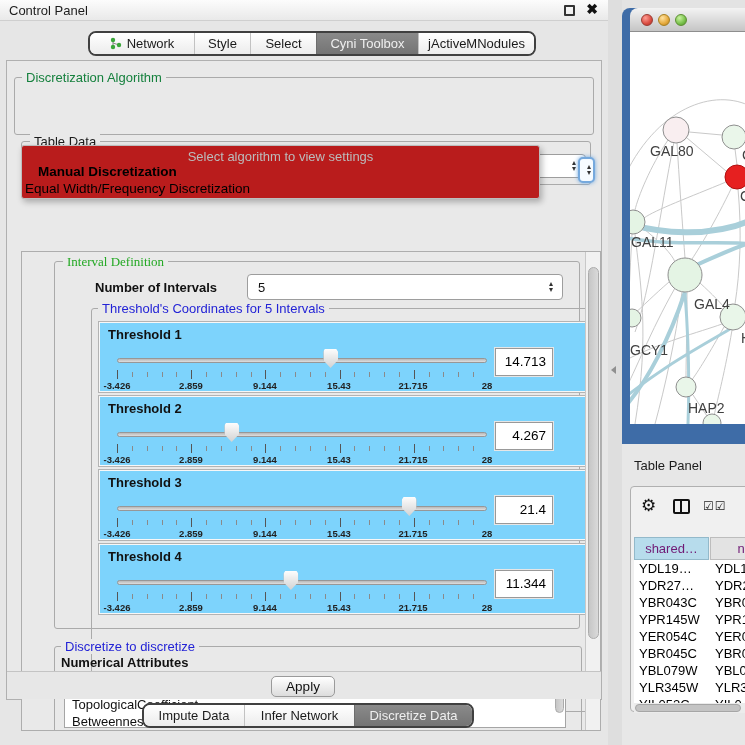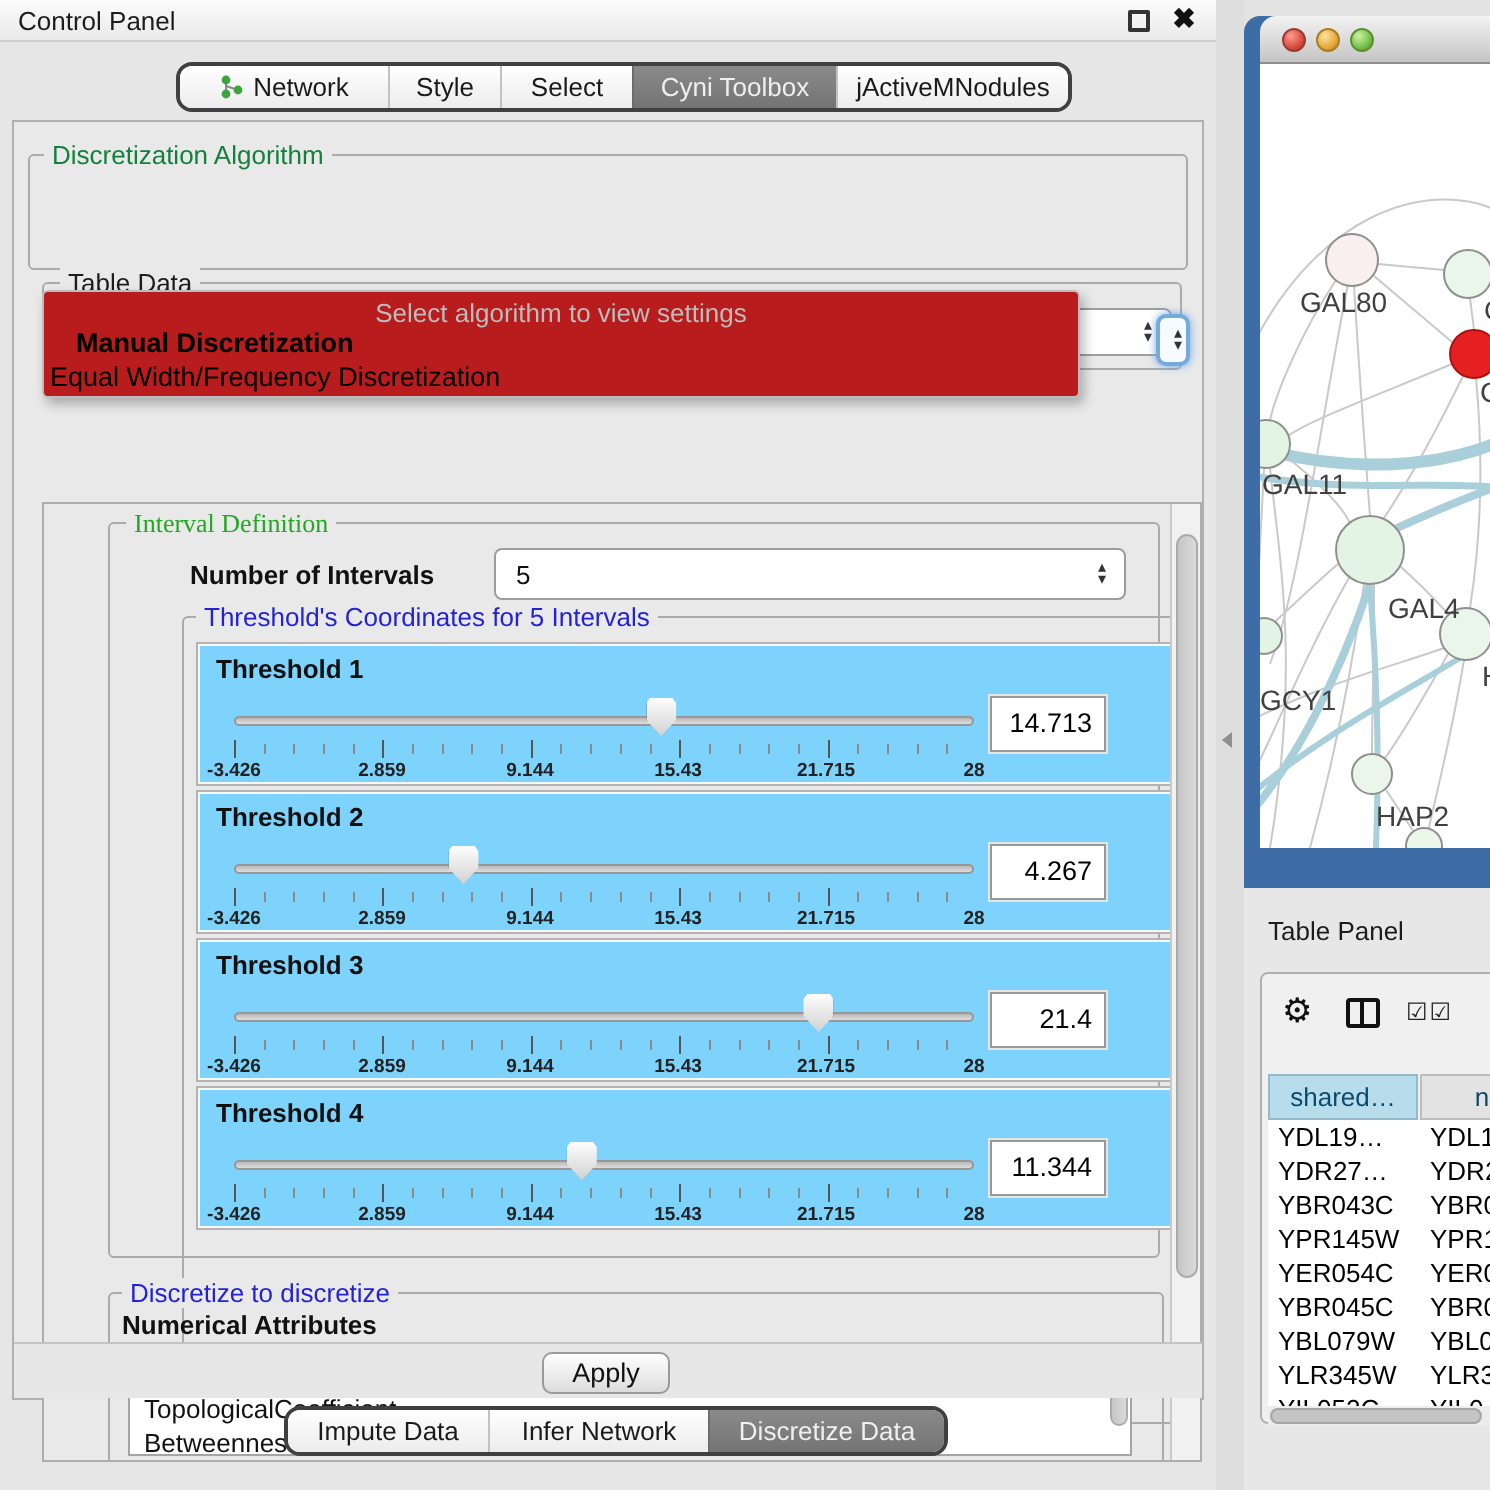--- a/index.html
+++ b/index.html
@@ -119,21 +119,21 @@
   #table-panel { position:absolute; left:622px; top:444px; width:123px; height:301px; background:#e7e7e7; }
   #tp-title { position:absolute; left:12px; top:14px; font-size:13px; color:#1c1c1c; }
   #tp-card { position:absolute; left:8px; top:42px; width:130px; height:226px; background:#f0f0f0;
              border:1px solid #b0b0b0; border-radius:4px; }
   .gear-icon { position:absolute; left:10px; top:8px; font-size:17px; color:#111; }
   .gear-icon::before { content:"\2699"; }
   .columns-icon { position:absolute; left:42px; top:12px; width:17px; height:15px; border:2px solid #111; border-radius:2px; }
   .columns-icon::before { content:""; position:absolute; left:5px; top:0; width:2px; height:11px; background:#111; }
   .checks-icon { position:absolute; left:72px; top:12px; font-size:12px; color:#222; letter-spacing:1px; }
   .checks-icon::before { content:"\2611\2611"; }
-  .tp-header { position:absolute; top:50px; height:23px; font-size:13px; color:#0c4a6e;
+  .tp-header { position:absolute; top:50px; height:23px; font-size:13px; color:#701a75;
                display:flex; align-items:center; justify-content:center; }
   .tp-header.sel { left:3px; width:75px; background:#b7dcec; border:1px solid #93b9ca; }
   .tp-header.plain { left:79px; width:62px; background:#e3e3e3; border:1px solid #bdbdbd; }
   #tp-rows { position:absolute; left:3px; top:73px; width:138px; height:144px; background:#fff; overflow:hidden; }
   .tp-row { display:flex; height:17px; line-height:17px; font-size:13px; color:#000; }
   .tp-cell1 { width:76px; padding-left:5px; }
   .tp-cell2 { width:62px; padding-left:5px; }
   #tp-hscroll { position:absolute; left:3px; top:216px; width:138px; height:10px; background:#ececec; }
   #tp-hscroll .thumb { position:absolute; left:1px; top:1px; width:106px; height:8px; border-radius:4px;
                         background:#c4c4c4; border:1px solid #a6a6a6; }

